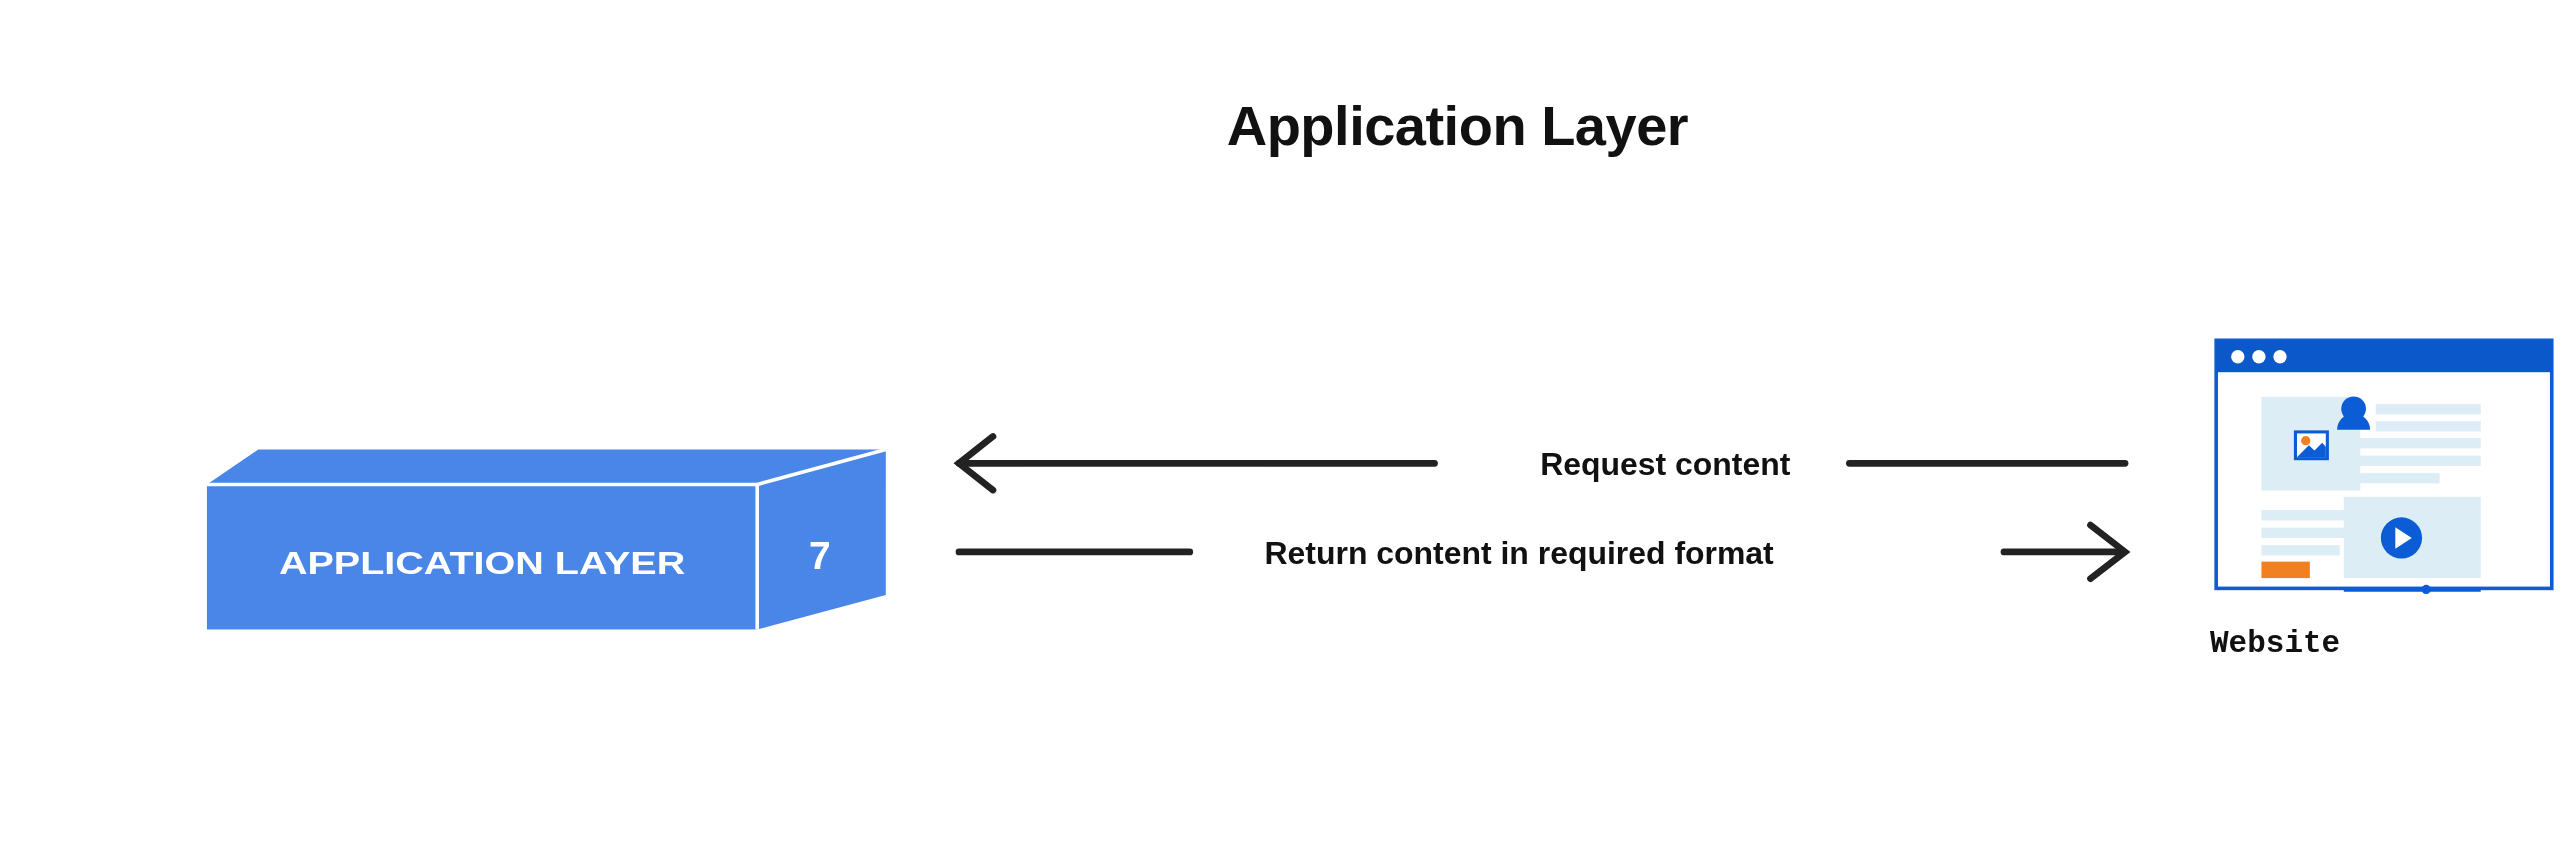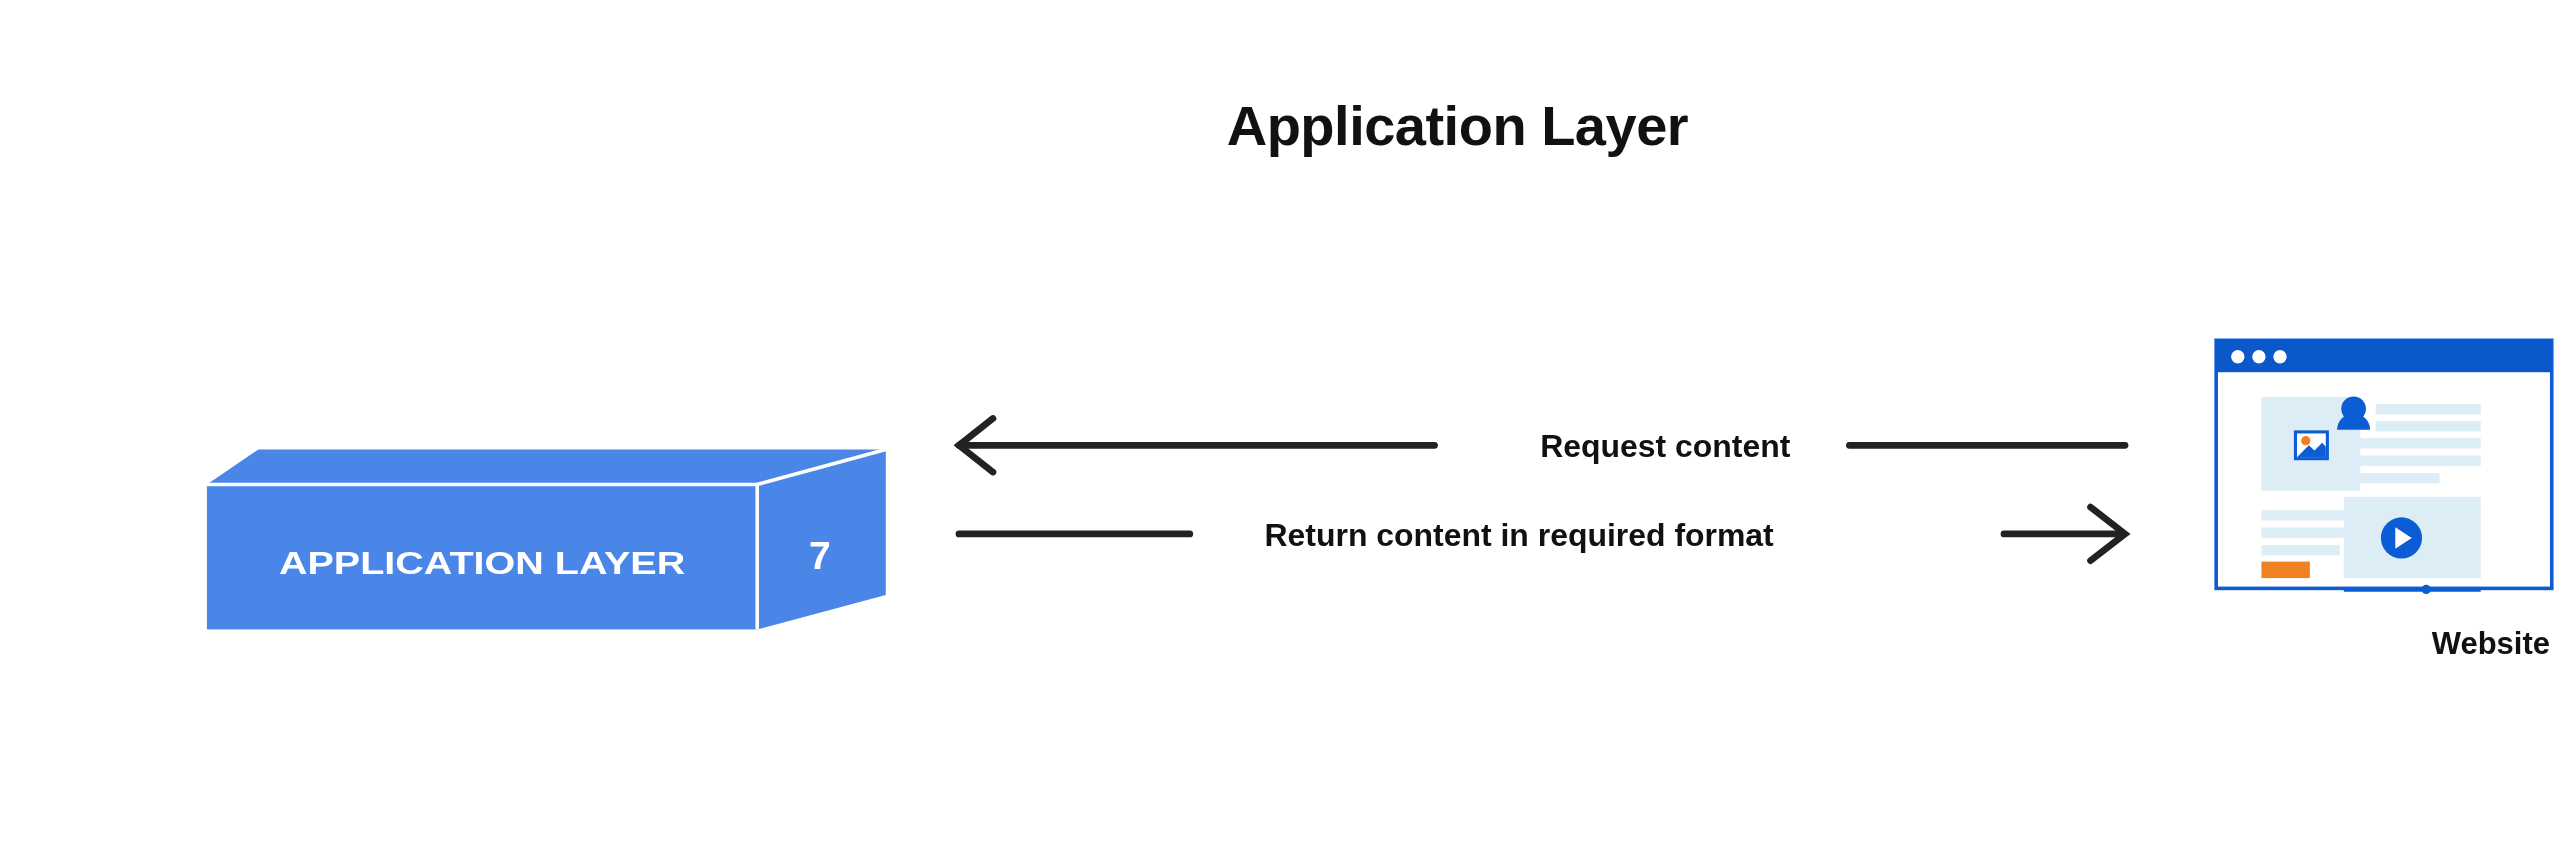--- a/index.html
+++ b/index.html
@@ -20,35 +20,35 @@
 
   
   #layer-box{position:absolute;left:191px;top:433px;width:721px;height:216px;}
   #layer-box svg{display:block;}
   .box-face-label{
     fill:#ffffff;font-family:"Liberation Sans","DejaVu Sans",sans-serif;
     font-weight:bold;
   }
 
   
-  #flow{position:absolute;left:927px;top:404px;width:1247px;height:165px;}
+  #flow{position:absolute;left:927px;top:422px;width:1247px;height:165px;}
   #flow svg{display:block;overflow:visible;}
   .flow-label{
     fill:#111111;font-weight:bold;
     font-family:"Liberation Sans","DejaVu Sans",sans-serif;
     font-size:62px;
   }
 
   
   #website{position:absolute;left:2210px;top:336px;width:350px;height:330px;}
   #website svg{display:block;}
   .site-caption{
     position:absolute;left:2210px;top:626px;width:340px;
-    text-align:right;font-size:31px;font-weight:bold;color:#111111;
-    font-family:Liberation Sans, sans-serif;
+    text-align:left;font-size:31px;font-weight:bold;color:#111111;
+    font-family:Liberation Mono, monospace;
   }
 </style>
 </head>
 <body>
 
 <div class="page">
 
   <div id="page-title">
     <span>Application Layer</span>
   </div>

